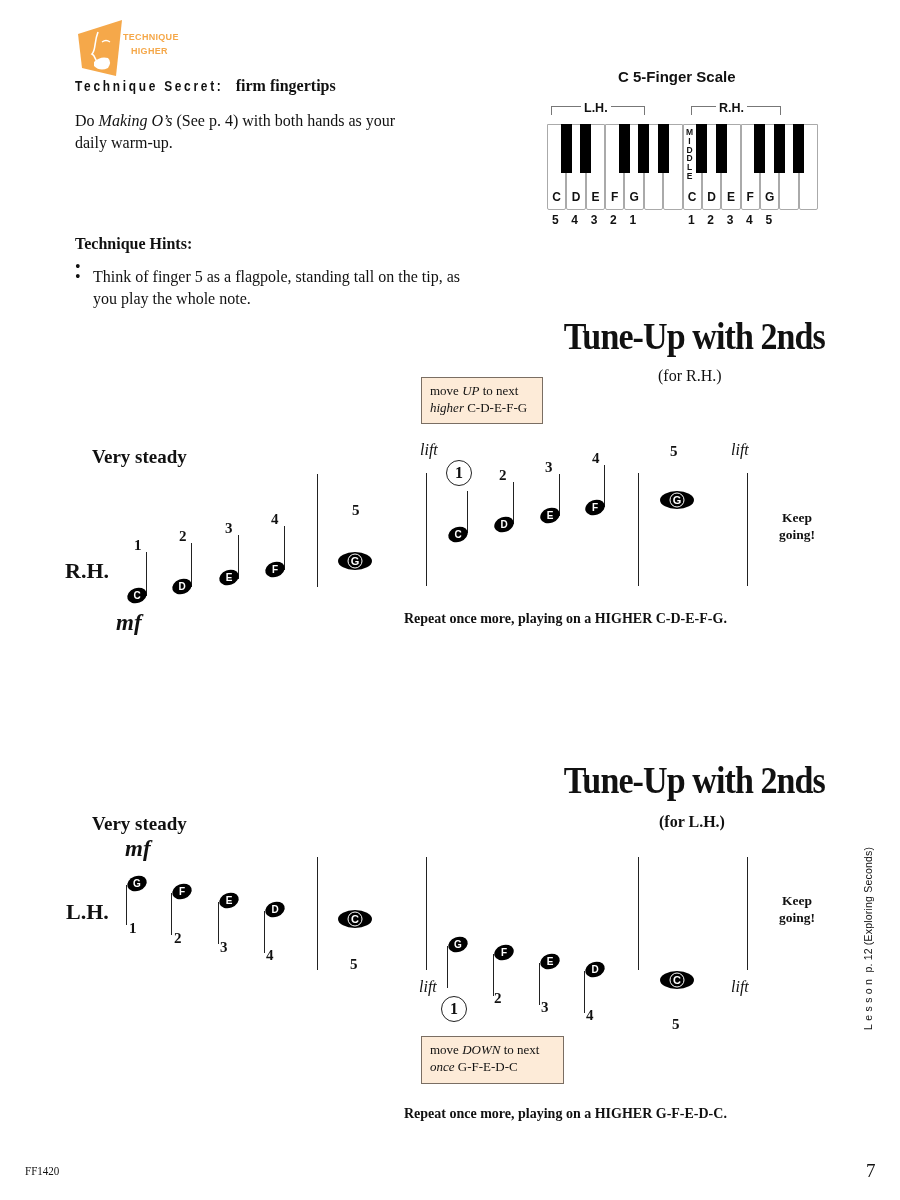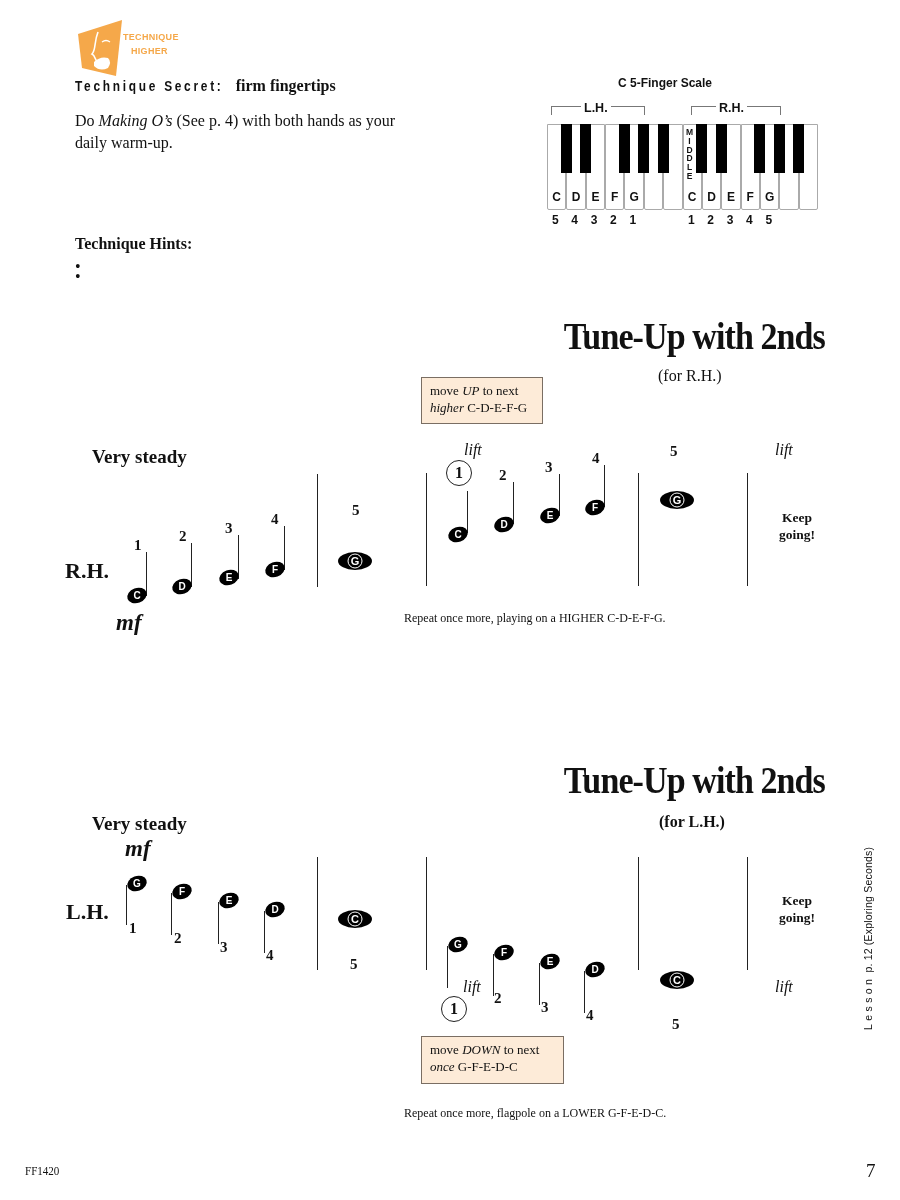--- a/index.html
+++ b/index.html
@@ -19,21 +19,21 @@
      font-weight:bold; letter-spacing:3.2px; font-size:14px; transform:scaleX(0.85); display:inline-block; transform-origin:left; }
   .secret-heading .val { font-weight:bold; font-size:16px; margin-left:-18px;margin-top:36px; }
   .secret-body { left:75px; top:110px; font-size:16px; line-height:22px; width:330px; }
 
   .hints-title { left:75px; top:224px; font-weight:bold; font-size:16px;margin-top:11px; }
   .hints { left:75px; top:256px; width:400px; font-size:16px; line-height:22px; }
   .hint { position:relative; padding-left:18px; margin-bottom:10px; }
   .hint .dot { position:absolute; left:0; top:0; }
 
   
-  .kb-title { left:618px; top:76px; font-weight:bold; font-size:12px; }
+  .kb-title { left:618px; top:68px; font-weight:bold; font-size:15px; }
   .kb { left:547px; top:124px; width:271px; height:87px; }
   .wkey { position:absolute; top:0; width:19.36px; height:86px; border:1px solid #aaa; box-sizing:border-box;
           background:#fff; border-radius:0 0 2px 2px; }
   .bkey { position:absolute; top:0; width:11px; height:49px; background:#000; }
   .wkey-label { position:absolute; bottom:5px; width:100%; text-align:center; font-weight:bold; font-size:12px;
                 font-family:"Liberation Sans","DejaVu Sans",sans-serif; }
   .finger-row { position:absolute; top:213px; font-weight:bold; font-size:12px;
                 font-family:"Liberation Sans","DejaVu Sans",sans-serif; }
   .bracket { position:absolute; top:106px; height:8px; border:1.5px solid #777; border-bottom:none; }
   .bracket-label { position:absolute; top:101px; background:#fff; padding:0 3px; font-weight:bold; font-size:12.5px;
@@ -61,23 +61,23 @@
                font-family:"Liberation Sans","DejaVu Sans",sans-serif; }
   .whole { position:absolute; width:34px; height:18px; background:#000; border-radius:50%; }
   .whole span { position:absolute; left:0; top:0; width:100%; height:100%; display:flex; align-items:center; justify-content:center;
                 color:#fff; font-weight:bold; font-size:11px; font-family:"Liberation Sans","DejaVu Sans",sans-serif; }
   .whole span::before { content:""; position:absolute; width:13px; height:13px; border-radius:50%; border:1.3px solid #fff;
                         left:50%; top:50%; transform:translate(-50%,-50%); }
   .stem { position:absolute; width:1.4px; background:#222; }
   .finger { position:absolute; font-weight:bold; font-size:15px; }
   .circ { position:absolute; width:26px; height:26px; border:1px solid #222; border-radius:50%; box-sizing:border-box;
           display:flex; align-items:center; justify-content:center; font-weight:bold; font-size:16px; }
-  .lift { position:absolute; font-style:italic; font-size:16px;margin-left:44px; }
+  .lift { position:absolute; font-style:italic; font-size:16px; }
   .keep { position:absolute; font-weight:bold; font-size:13.5px; line-height:17px;text-align:center; }
-  .repeat { position:absolute; font-weight:normal; font-size:12px; }
+  .repeat { position:absolute; font-weight:bold; font-size:14px; }
 
   .side-note { left:862px; top:1030px; transform:rotate(-90deg); transform-origin:left top; font-size:10.5px;
                white-space:nowrap; font-family:"Liberation Sans","DejaVu Sans",sans-serif; letter-spacing:0.2px; }
   .side-note .spaced { letter-spacing:3.4px; }
   .footer-code { left:25px; top:1163px; font-size:13px; transform:scaleX(0.85); transform-origin:left; }
   .page-num { left:866px; top:1160px; font-size:19px; }
 </style>
 </head>
 <body>
 
@@ -100,20 +100,21 @@
   <span>Do </span><i>Making O’s</i><span> (See p. 4) with both hands as your daily warm-up.</span>
 </div>
 
 <div class="abs hints-title">Technique Hints:</div>
 <div class="abs hints">
   <div class="hint">
     <span class="dot">•</span>
   </div>
   <div class="hint">
     <span class="dot">•</span>
+    <span>Think of finger 5 as a flagpole, standing tall on the tip, as you play the whole note.</span>
   </div>
 </div>
 
 <div class="abs kb-title sans">C 5-Finger Scale</div>
 <div class="bracket" style="left:551px; width:92px;"></div>
 <div class="bracket-label" style="left:581px;">L.H.</div>
 <div class="bracket" style="left:691px; width:88px;"></div>
 <div class="bracket-label" style="left:716px;">R.H.</div>
 
 <div class="abs kb" id="kb">
@@ -333,19 +334,19 @@
 <div class="finger" style="left:672px; top:1016px;">5</div>
 <div class="lift" style="left:731px; top:978px;">lift</div>
 <div class="keep" style="left:779px; top:892px;">
   <span>Keep</span><br><span>going!</span>
 </div>
 
 <div class="abs note-box" style="left:421px; top:1036px; width:143px; height:48px;">
   <span>move </span><i>DOWN</i><span> to next</span><br>
   <i>once</i><span> G-F-E-D-C</span>
 </div>
-<div class="repeat" style="left:404px; top:1106px;">Repeat once more, flagpole on a LOWER G-F-E-D-C.</div>
+<div class="repeat" style="left:404px; top:1106px;">Repeat once more, playing on a HIGHER G-F-E-D-C.</div>
 
 <div class="abs side-note">
   <span class="spaced">Lesson</span><span> p. 12 (Exploring Seconds)</span>
 </div>
 <div class="abs footer-code">FF1420</div>
 <div class="abs page-num">7</div>
 
 </body></html>

